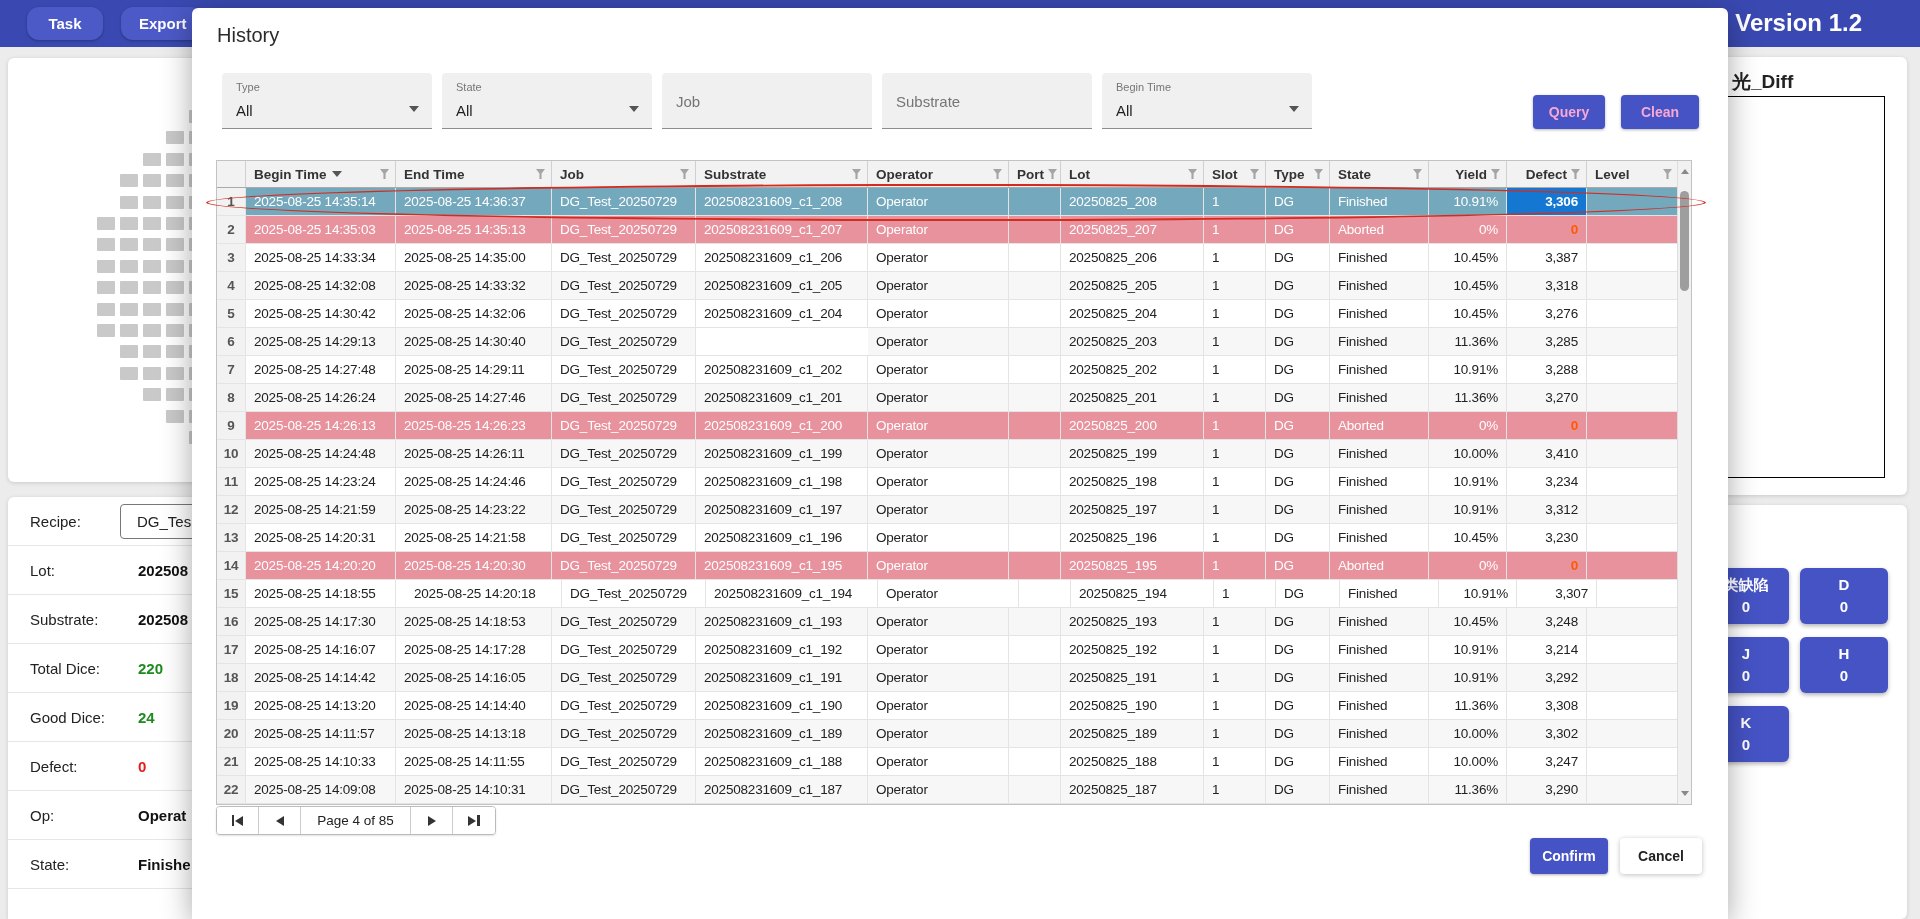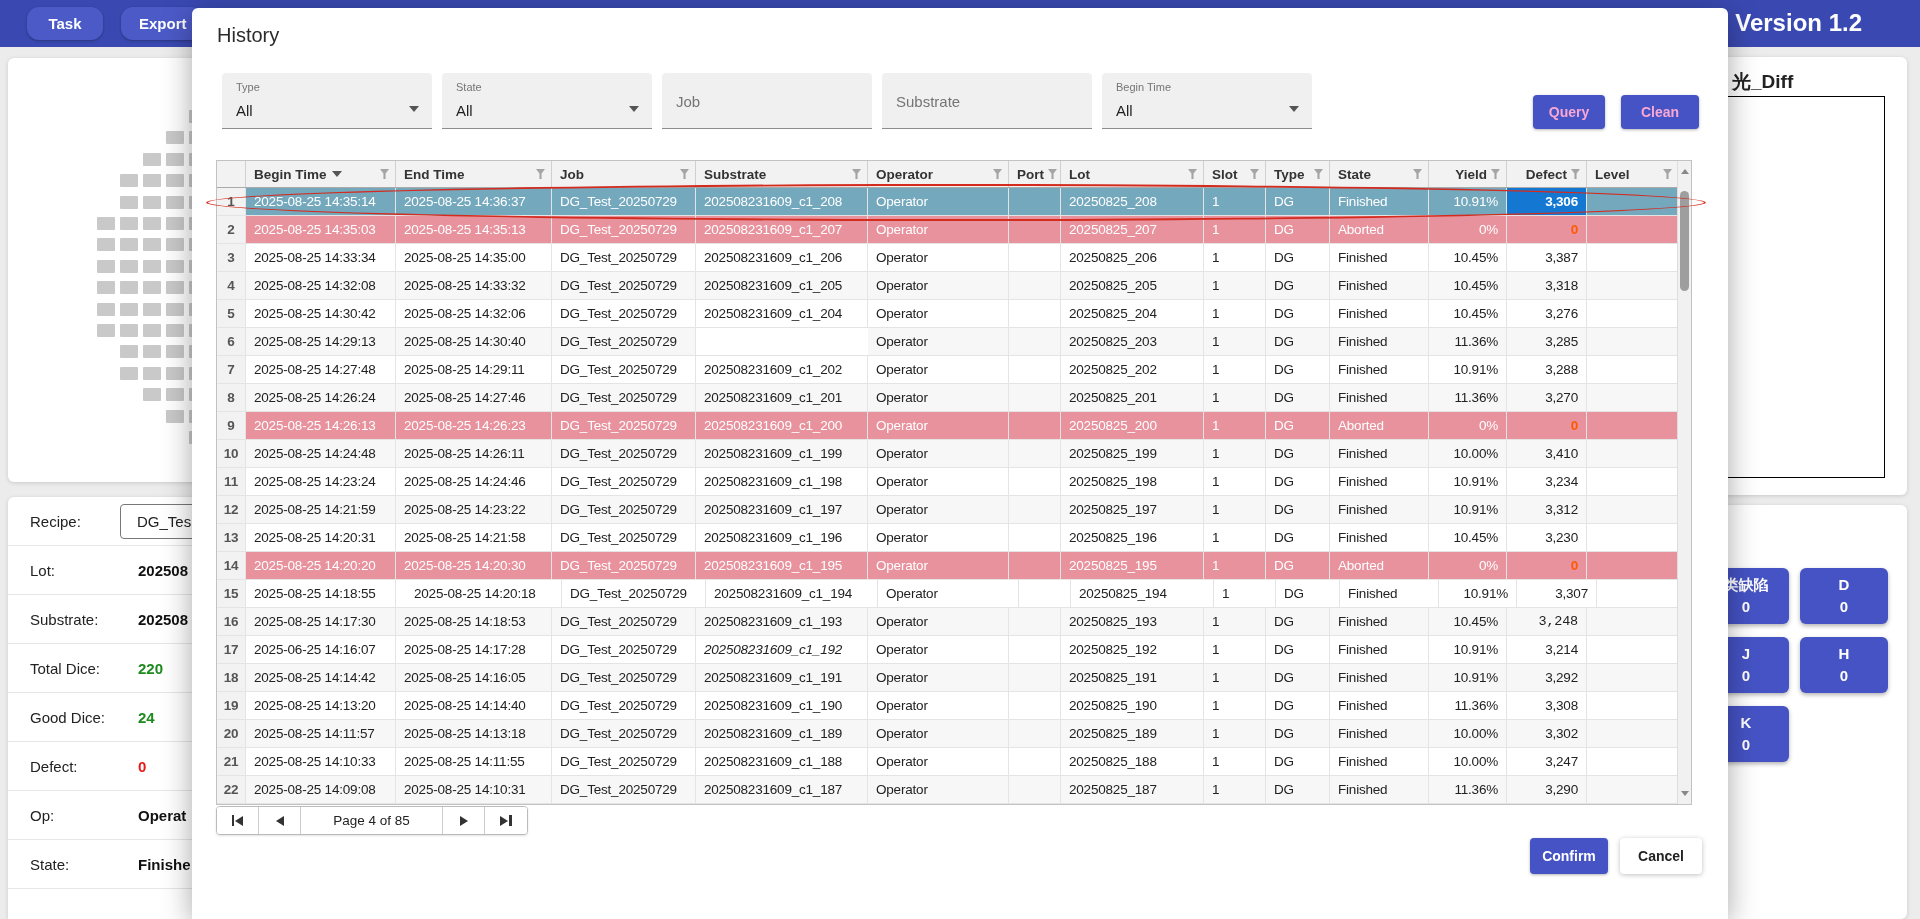--- a/index.html
+++ b/index.html
@@ -89,21 +89,21 @@
   .vthumb { position:absolute; left:2px; right:2px; top:30px; height:100px; background:#9e9e9e; border-radius:5px; }
   .arr-up { position:absolute; left:3px; top:8px; width:0; height:0;
     border-left:4px solid transparent; border-right:4px solid transparent; border-bottom:5px solid #888; }
   .arr-dn { position:absolute; left:3px; bottom:8px; width:0; height:0;
     border-left:4px solid transparent; border-right:4px solid transparent; border-top:5px solid #888; }
 
   .row-annotation { position:absolute; left:14px; top:176px; width:1500px; height:37px;
     border:2.5px solid #d32b1e; border-radius:50%; pointer-events:none; z-index:5; }
 
   
-  .pager { position:absolute; left:24px; top:798px; width:312px; height:29px; background:#fff;
+  .pager { position:absolute; left:24px; top:798px; width:280px; height:29px; background:#fff;
     border:1px solid #bbb; border-radius:4px; display:flex; align-items:stretch; overflow:hidden;
     box-shadow:0 1px 2px rgba(0,0,0,.12);justify-content:flex-end; }
   .pg-btn { width:42px; display:flex; align-items:center; justify-content:center; gap:1px;
     border-right:1px solid #ccc; cursor:pointer; background:#fff; border-top:none; border-bottom:none; border-left:none; }
   .pg-btn.last { border-right:none; }
   .pg-label { flex:1; display:flex; align-items:center; justify-content:center; font-size:13.5px;
     color:#222; border-right:1px solid #ccc; }
   .pg-tri-l { width:0; height:0; border-top:5px solid transparent; border-bottom:5px solid transparent;
     border-right:8px solid #333; }
   .pg-tri-r { width:0; height:0; border-top:5px solid transparent; border-bottom:5px solid transparent;
@@ -601,29 +601,29 @@
           <div class="td" style="width: 156px;">2025-08-25 14:18:53</div>
           <div class="td" style="width: 144px;">DG_Test_20250729</div>
           <div class="td" style="width: 172px;">202508231609_c1_193</div>
           <div class="td" style="width: 141px;">Operator</div>
           <div class="td" style="width: 52px;"></div>
           <div class="td" style="width: 143px;">20250825_193</div>
           <div class="td" style="width: 62px;">1</div>
           <div class="td" style="width: 64px;">DG</div>
           <div class="td" style="width: 99px;">Finished</div>
           <div class="td right" style="width: 78px;">10.45%</div>
-          <div class="td right defect" style="width: 80px; font-family: Liberation Mono, monospace;">3,248</div>
+          <div class="td right defect" style="width: 80px;">3,248</div>
           <div class="td" style="width: 92px;"></div>
         </div>
         <div class="trow odd">
           <div class="td num" style="width: 29px;">17</div>
-          <div class="td" style="width: 150px;">2025-06-25 14:16:07</div>
+          <div class="td" style="width: 150px;">2025-08-25 14:16:07</div>
           <div class="td" style="width: 156px;">2025-08-25 14:17:28</div>
           <div class="td" style="width: 144px;">DG_Test_20250729</div>
-          <div class="td" style="width: 172px; font-style: italic;">202508231609_c1_192</div>
+          <div class="td" style="width: 172px;">202508231609_c1_192</div>
           <div class="td" style="width: 141px;">Operator</div>
           <div class="td" style="width: 52px;"></div>
           <div class="td" style="width: 143px;">20250825_192</div>
           <div class="td" style="width: 62px;">1</div>
           <div class="td" style="width: 64px;">DG</div>
           <div class="td" style="width: 99px;">Finished</div>
           <div class="td right" style="width: 78px;">10.91%</div>
           <div class="td right defect" style="width: 80px;">3,214</div>
           <div class="td" style="width: 92px;"></div>
         </div>

